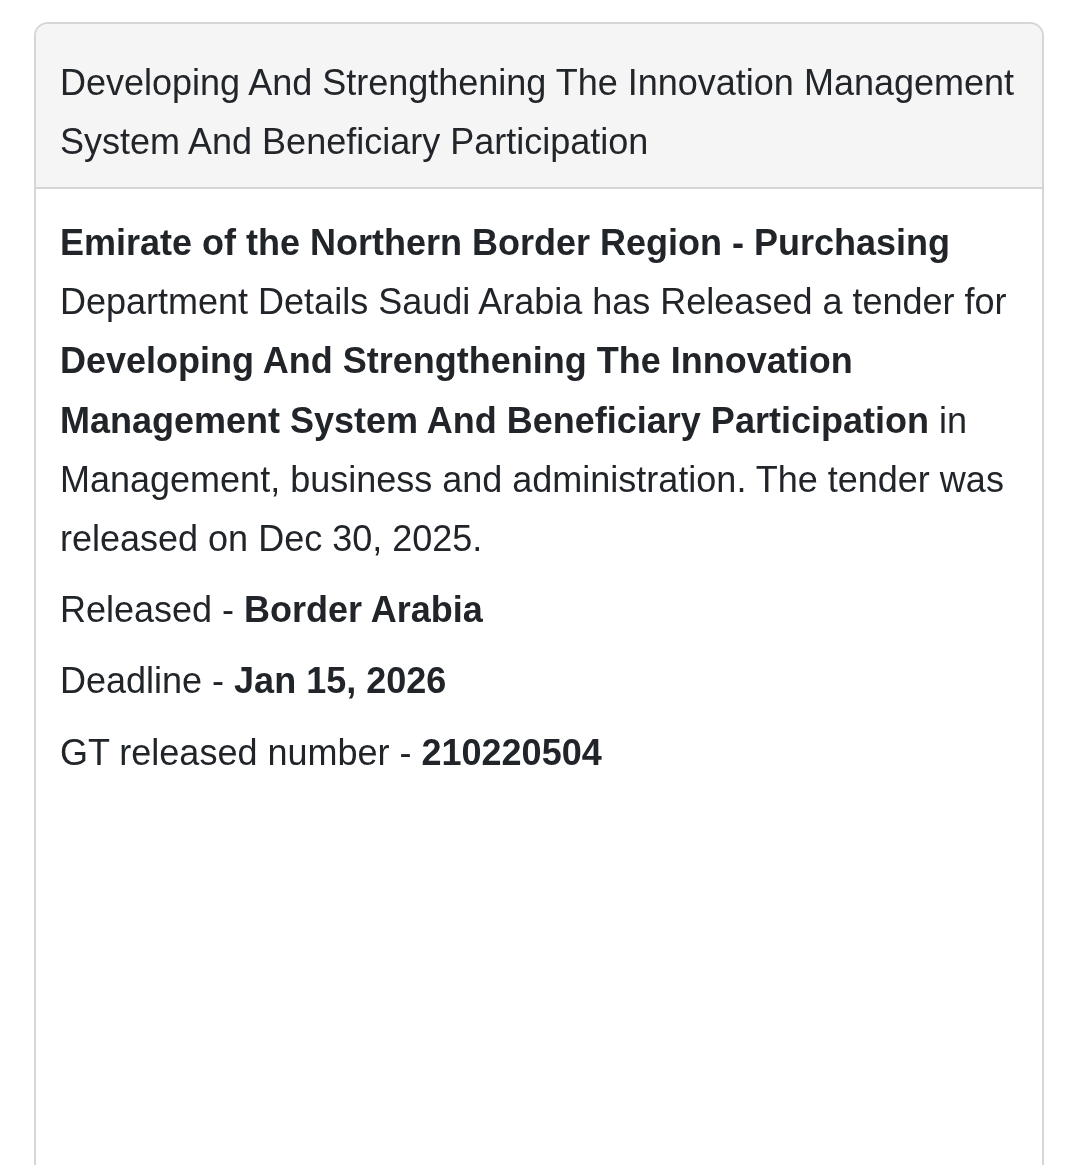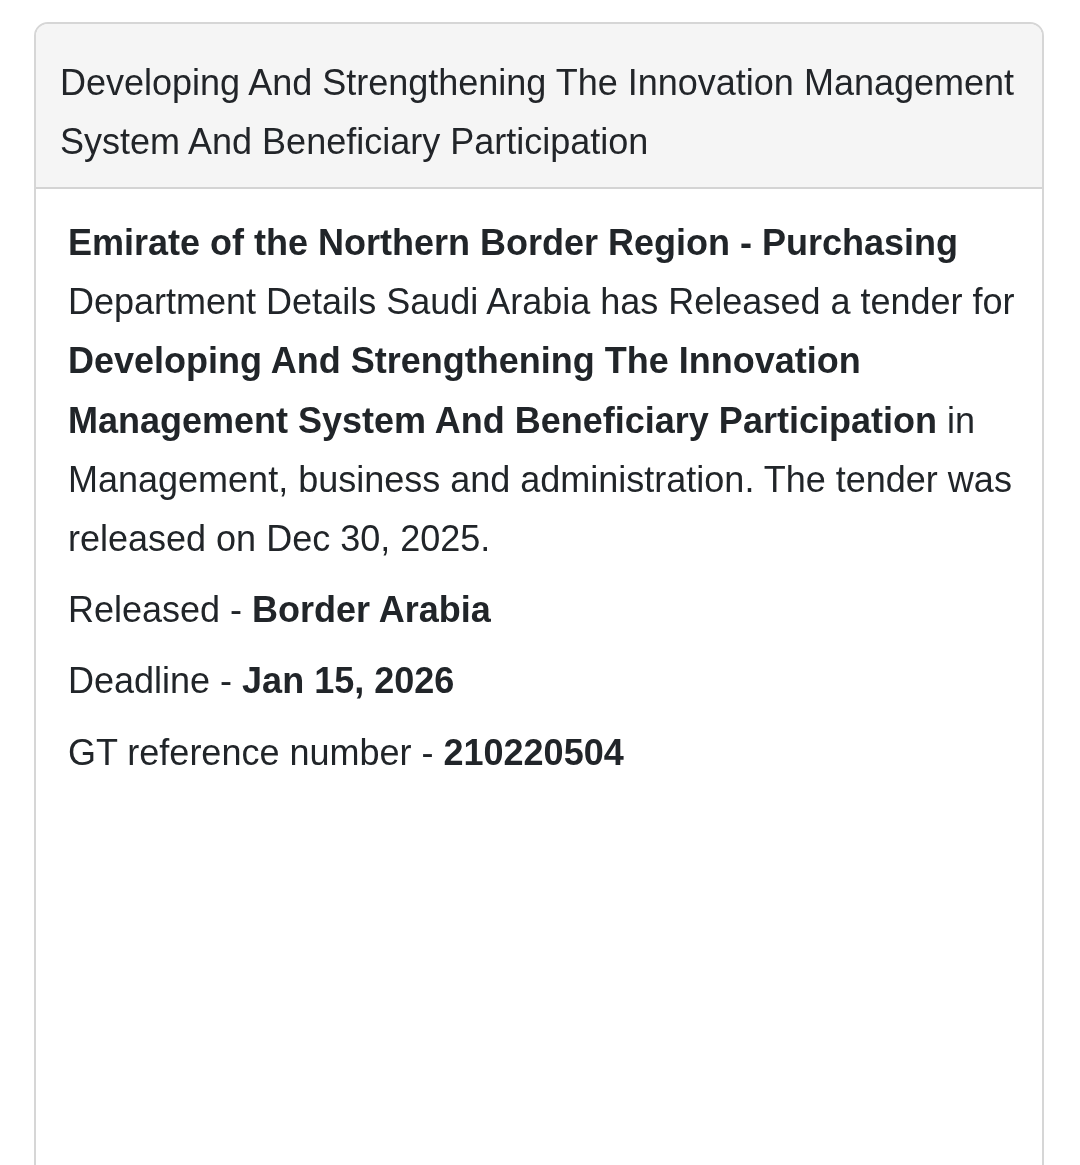--- a/index.html
+++ b/index.html
@@ -29,21 +29,21 @@
       border-bottom: 2px solid #d4d4d4;
       height: 165px;
       box-sizing: border-box;
       padding: 29px 24px 0 24px;
       font-size: 36px;
       line-height: 59px;
       font-weight: 400;
       color: #222529;
     }
     .card-body {
-      padding: 24px 24px 0 32px;
+      padding: 24px 24px 0 24px;
       font-size: 36px;
       line-height: 59.2px;
       color: #212529;
     }
     .intro {
       margin: 0 0 12px 0;
     }
     .detail-row {
       margin: 0 0 12px 0;
     }
@@ -59,16 +59,16 @@
     <span>Developing And Strengthening The Innovation Management System And Beneficiary Participation</span>
   </div>
   <div class="card-body">
     <p class="intro"><span class="bold">Emirate of the Northern Border Region - Purchasing</span><span> Department Details Saudi Arabia has Released a tender for </span><span class="bold">Developing And Strengthening The Innovation Management System And Beneficiary Participation</span><span> in Management, business and administration. The tender was released on Dec 30, 2025.</span></p>
 
     <div class="detail-row"><span>Released - </span><span class="bold">Border Arabia</span></div>
 
 
     <div class="detail-row"><span>Deadline - </span><span class="bold">Jan 15, 2026</span></div>
 
-    <div class="detail-row"><span>GT reference number - </span><span class="bold">210220504</span></div>
+    <div class="detail-row"><span>GT released number - </span><span class="bold">210220504</span></div>
 
   </div>
 </div>
 
 </body></html>

